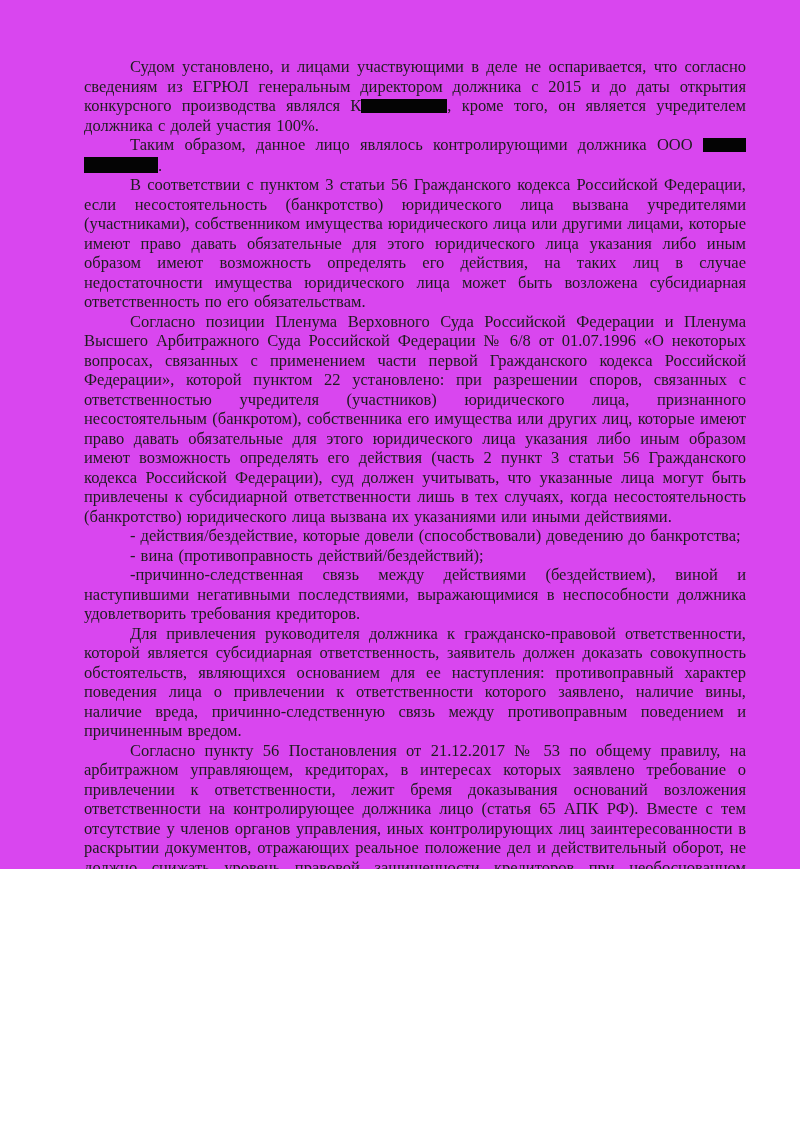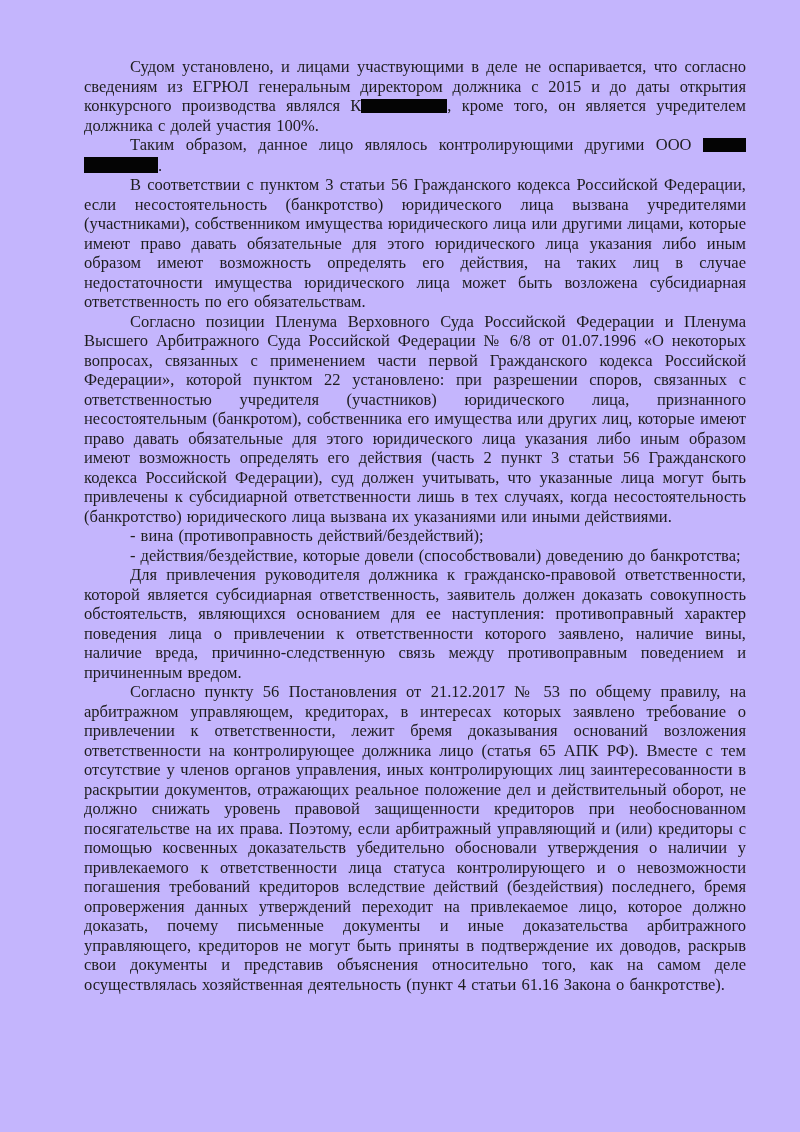--- a/index.html
+++ b/index.html
@@ -3,22 +3,22 @@
 <meta charset="utf-8">
 <style>
   html, body {
     margin: 0;
     padding: 0;
     background: #ffffff;
   }
   .page {
     position: relative;
     width: 800px;
-    height: 1132px;
-    background: #c4b5fd;
+    height: 869px;
+    background: #d946ef;
     overflow: hidden;
     font-family: "Liberation Serif", "DejaVu Serif", serif;
     color: #1d1d1d;
   }
   .text-block {
     position: absolute;
     left: 84px;
     top: 57px;
     width: 662px;
   }
@@ -37,21 +37,22 @@
     vertical-align: baseline;
     transform: translateY(2px);
   }
 </style>
 </head>
 <body>
 
 <div class="page">
   <div class="text-block">
       <p><span>Судом установлено, и лицами участвующими в деле не оспаривается, что согласно сведениям из ЕГРЮЛ генеральным директором должника с 2015 и до даты открытия конкурсного производства являлся К</span><span class="redaction" style="width: 86px; height: 14px;"></span><span>, кроме того, он является учредителем должника с долей участия 100%.</span></p>
-      <p><span>Таким образом, данное лицо являлось контролирующими другими ООО </span><span class="redaction" style="width: 43px; height: 14px;"></span><span> </span><span class="redaction" style="width: 74px; height: 16px;"></span><span>.</span></p>
+      <p><span>Таким образом, данное лицо являлось контролирующими должника ООО </span><span class="redaction" style="width: 43px; height: 14px;"></span><span> </span><span class="redaction" style="width: 74px; height: 16px;"></span><span>.</span></p>
       <p><span>В соответствии с пунктом 3 статьи 56 Гражданского кодекса Российской Федерации, если несостоятельность (банкротство) юридического лица вызвана учредителями (участниками), собственником имущества юридического лица или другими лицами, которые имеют право давать обязательные для этого юридического лица указания либо иным образом имеют возможность определять его действия, на таких лиц в случае недостаточности имущества юридического лица может быть возложена субсидиарная ответственность по его обязательствам.</span></p>
       <p><span>Согласно позиции Пленума Верховного Суда Российской Федерации и Пленума Высшего Арбитражного Суда Российской Федерации № 6/8 от 01.07.1996 «О некоторых вопросах, связанных с применением части первой Гражданского кодекса Российской Федерации», которой пунктом 22 установлено: при разрешении споров, связанных с ответственностью учредителя (участников) юридического лица, признанного несостоятельным (банкротом), собственника его имущества или других лиц, которые имеют право давать обязательные для этого юридического лица указания либо иным образом имеют возможность определять его действия (часть 2 пункт 3 статьи 56 Гражданского кодекса Российской Федерации), суд должен учитывать, что указанные лица могут быть привлечены к субсидиарной ответственности лишь в тех случаях, когда несостоятельность (банкротство) юридического лица вызвана их указаниями или иными действиями.</span></p>
+      <p><span>- действия/бездействие, которые довели (способствовали) доведению до банкротства;</span></p>
       <p><span>- вина (противоправность действий/бездействий);</span></p>
-      <p><span>- действия/бездействие, которые довели (способствовали) доведению до банкротства;</span></p>
+      <p><span>-причинно-следственная связь между действиями (бездействием), виной и наступившими негативными последствиями, выражающимися в неспособности должника удовлетворить требования кредиторов.</span></p>
       <p><span>Для привлечения руководителя должника к гражданско-правовой ответственности, которой является субсидиарная ответственность, заявитель должен доказать совокупность обстоятельств, являющихся основанием для ее наступления: противоправный характер поведения лица о привлечении к ответственности которого заявлено, наличие вины, наличие вреда, причинно-следственную связь между противоправным поведением и причиненным вредом.</span></p>
       <p><span>Согласно пункту 56 Постановления от 21.12.2017 № 53 по общему правилу, на арбитражном управляющем, кредиторах, в интересах которых заявлено требование о привлечении к ответственности, лежит бремя доказывания оснований возложения ответственности на контролирующее должника лицо (статья 65 АПК РФ). Вместе с тем отсутствие у членов органов управления, иных контролирующих лиц заинтересованности в раскрытии документов, отражающих реальное положение дел и действительный оборот, не должно снижать уровень правовой защищенности кредиторов при необоснованном посягательстве на их права. Поэтому, если арбитражный управляющий и (или) кредиторы с помощью косвенных доказательств убедительно обосновали утверждения о наличии у привлекаемого к ответственности лица статуса контролирующего и о невозможности погашения требований кредиторов вследствие действий (бездействия) последнего, бремя опровержения данных утверждений переходит на привлекаемое лицо, которое должно доказать, почему письменные документы и иные доказательства арбитражного управляющего, кредиторов не могут быть приняты в подтверждение их доводов, раскрыв свои документы и представив объяснения относительно того, как на самом деле осуществлялась хозяйственная деятельность (пункт 4 статьи 61.16 Закона о банкротстве).</span></p>
     </div>
 </div>
 
 </body></html>

